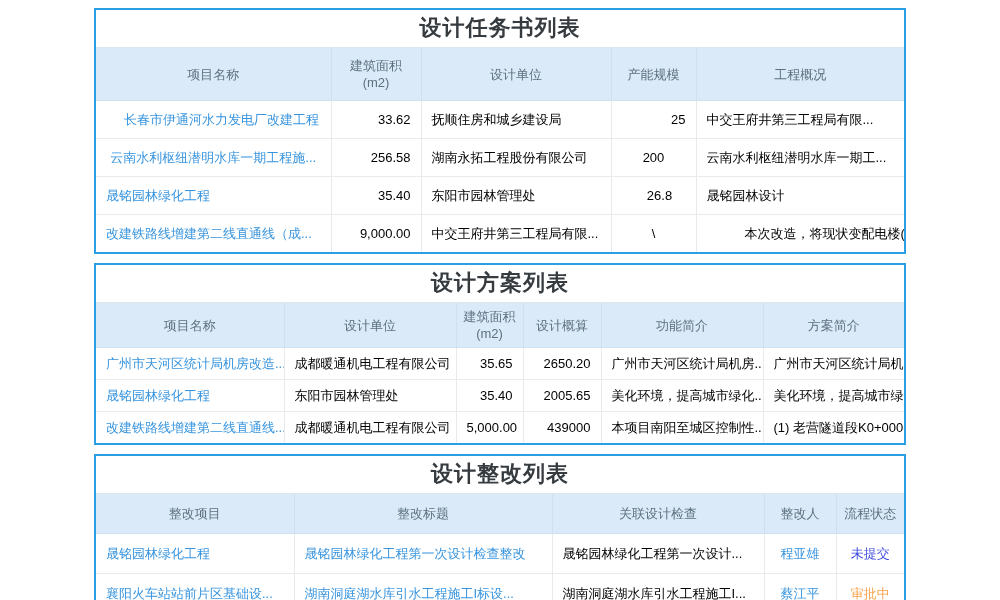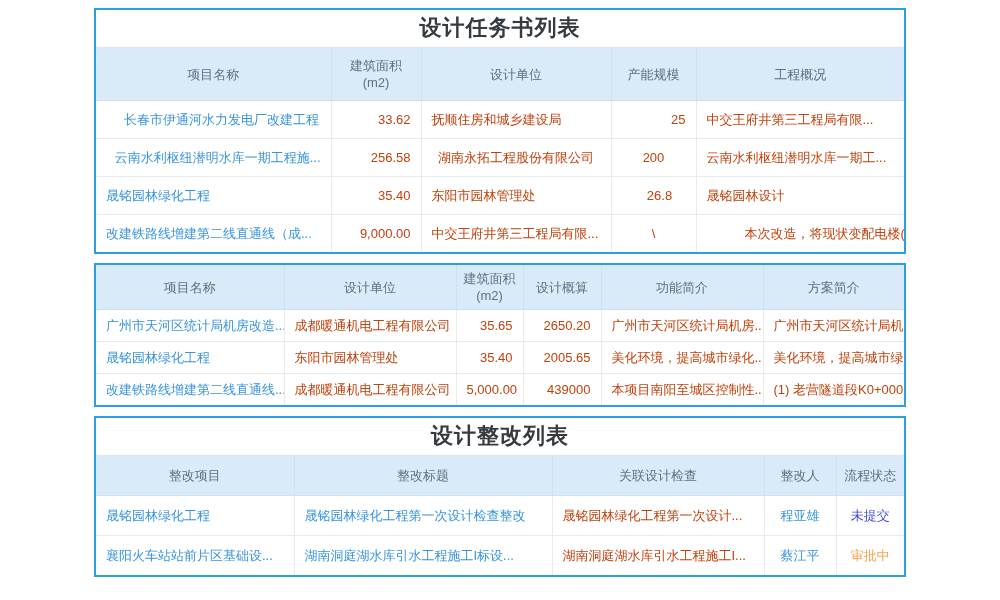--- a/index.html
+++ b/index.html
@@ -4,21 +4,21 @@
 <style>
   html,body{margin:0;padding:0;background:#ffffff;width:1000px;height:600px;overflow:hidden;
     font-family:"Liberation Sans","DejaVu Sans",sans-serif;}
   .wrap{width:812px;margin:8px auto 0;}
   .panel{border:2px solid #2b9fe3;background:#ffffff;margin-bottom:9px;box-sizing:border-box;}
   .panel-title{text-align:center;font-size:22px;line-height:28px;font-weight:bold;color:#363b40;
     padding:4px 0 5px;border-bottom:1px solid #dde6ed;letter-spacing:1px;}
   table{width:100%;border-collapse:collapse;border-style:hidden;table-layout:fixed;font-size:13px;}
   th{background:#dbeaf8;color:#5c7180;font-weight:normal;text-align:center;vertical-align:middle;
     border:1px solid #cfe0ef;white-space:pre-line;line-height:17px;}
-  td{border:1px solid #e8ebee;color:#c2410c;line-height:17px;white-space:nowrap;overflow:hidden;
+  td{border:1px solid #e8ebee;color:#000000;line-height:17px;white-space:nowrap;overflow:hidden;
     text-overflow:clip;vertical-align:middle;}
   .p1 th{padding:9px 6px;}  .p1 td{padding:10px 10px;}
   .p2 th{padding:5px 6px;}  .p2 td{padding:7px 10px;}
   .p3 th{padding:11px 6px;} .p3 td{padding:11px 10px;}
   td.c-link{color:#3794de;cursor:pointer;}
   td.c-num{font-variant-numeric:tabular-nums;}
 </style>
 </head>
 <body>
 
@@ -46,23 +46,23 @@
         </thead>
         <tbody>
           <tr>
             <td class="c-link" style="text-align: left; padding-left: 28px;">长春市伊通河水力发电厂改建工程</td>
             <td class="c-num" style="text-align: right;">33.62</td>
             <td class="c-text" style="text-align: left;">抚顺住房和城乡建设局</td>
             <td class="c-num" style="text-align: right;">25</td>
             <td class="c-text" style="text-align: left;">中交王府井第三工程局有限...</td>
           </tr>
           <tr>
-            <td class="c-link" style="text-align: right;">云南水利枢纽潜明水库一期工程施...</td>
+            <td class="c-link" style="text-align: center;">云南水利枢纽潜明水库一期工程施...</td>
             <td class="c-num" style="text-align: right;">256.58</td>
-            <td class="c-text" style="text-align: center;">湖南永拓工程股份有限公司</td>
+            <td class="c-text" style="text-align: left;">湖南永拓工程股份有限公司</td>
             <td class="c-num" style="text-align: center;">200</td>
             <td class="c-text" style="text-align: left;">云南水利枢纽潜明水库一期工...</td>
           </tr>
           <tr>
             <td class="c-link" style="text-align: left;">晟铭园林绿化工程</td>
             <td class="c-num" style="text-align: right;">35.40</td>
             <td class="c-text" style="text-align: left;">东阳市园林管理处</td>
             <td class="c-num" style="text-align: center; padding-left: 22px;">26.8</td>
             <td class="c-text" style="text-align: left;">晟铭园林设计</td>
           </tr>
@@ -71,20 +71,21 @@
             <td class="c-num" style="text-align: right;">9,000.00</td>
             <td class="c-text" style="text-align: left;">中交王府井第三工程局有限...</td>
             <td class="c-num" style="text-align: center;">\</td>
             <td class="c-text" style="text-align: left; padding-left: 48px;">本次改造，将现状变配电楼(7#...</td>
           </tr>
         </tbody>
       </table>
   </section>
 
   <section class="panel p2">
+    <div class="panel-title">设计方案列表</div>
     <table>
         <colgroup>
           <col style="width: 188px;">
           <col style="width: 172px;">
           <col style="width: 67px;">
           <col style="width: 78px;">
           <col style="width: 162px;">
           <col style="width: 141px;">
         </colgroup>
         <thead>

